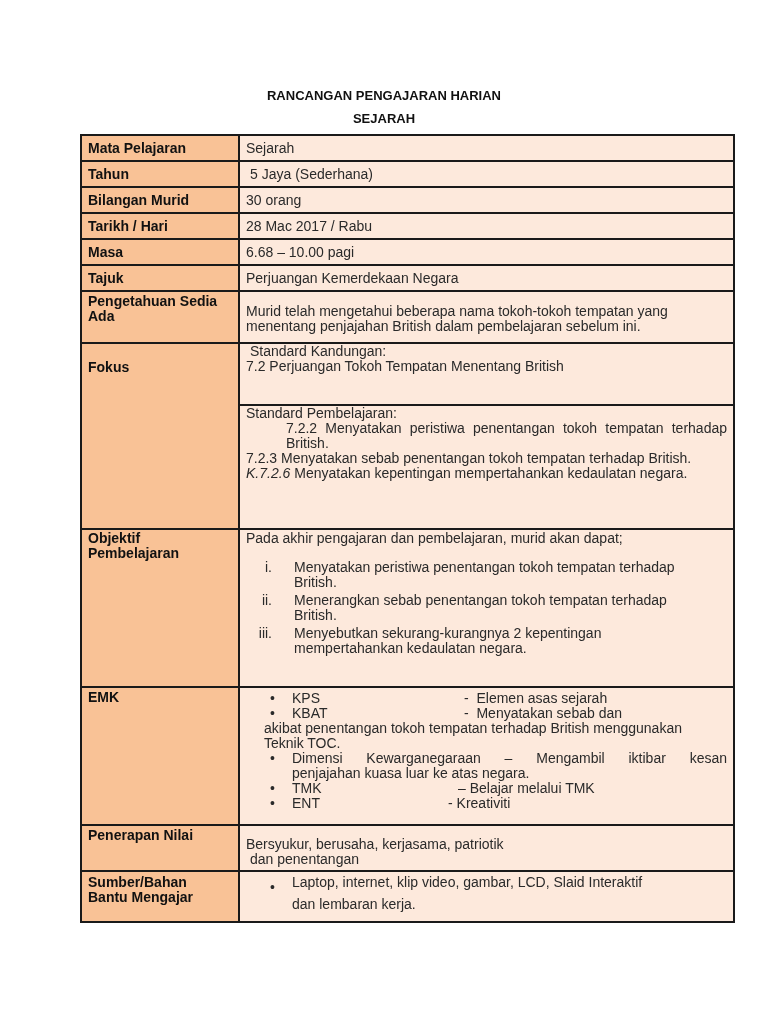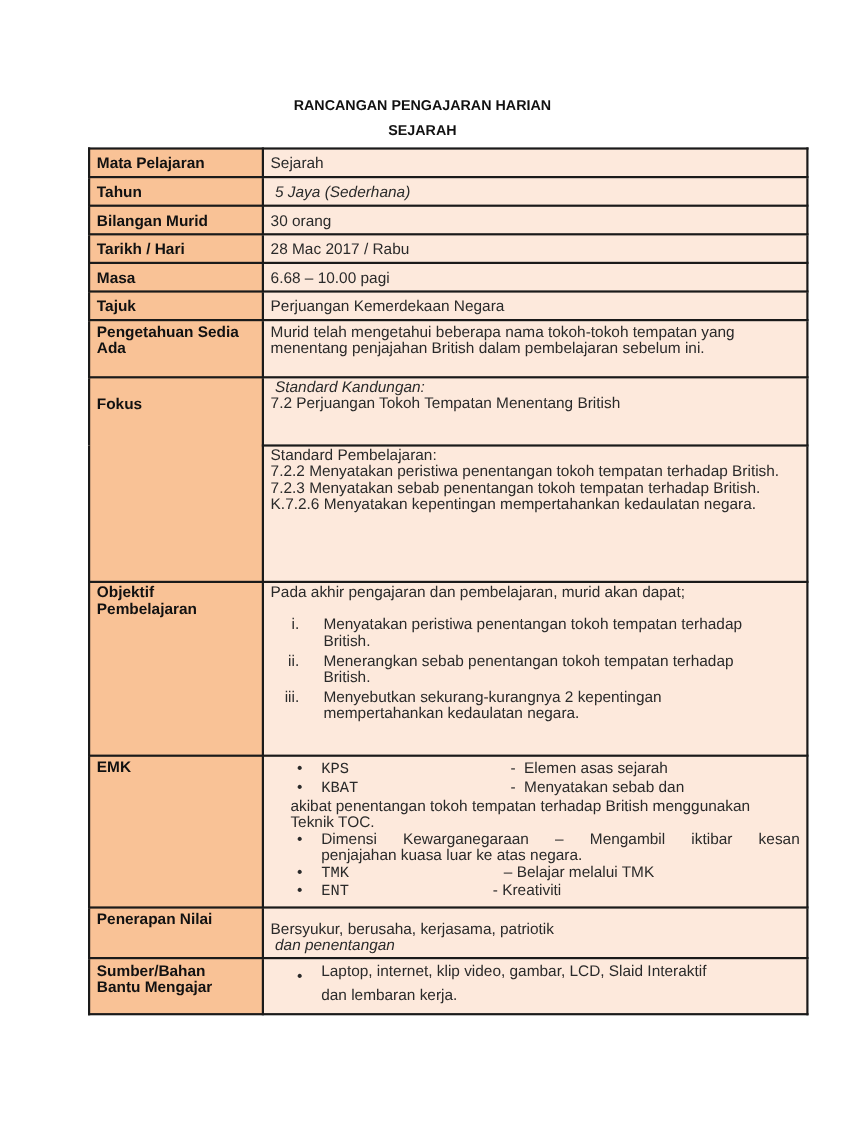--- a/index.html
+++ b/index.html
@@ -45,22 +45,22 @@
     td.lbl {
       background: #f9c296;
       font-weight: bold;
       width: 144px;
       color: #111;
     }
     td.val {
       background: #fde9dc;
       color: #2a2a2a;
     }
-    .justify { text-align: justify; }
-    .ind1 { padding-left: 4px; font-style: italic; }
+    .justify { text-align: justify; margin-left: 40px; }
+    .ind1 { padding-left: 4px; }
     ol.roman {
       list-style: none;
       margin: 14px 0 0 0;
       padding: 0;
     }
     ol.roman li {
       display: flex;
       margin-bottom: 3px;
     }
     ol.roman .num {
@@ -80,21 +80,21 @@
       position: relative;
       padding-left: 46px;
     }
     ul.bul li .dot {
       position: absolute;
       left: 24px;
       top: 0;
     }
     ul.bul li.wrap { padding-left: 0; }
     ul.bul li.wrap .first { padding-left: 46px; display: block; }
-    .tab { display: inline-block; font-family: Liberation Mono, monospace; }
+    .tab { display: inline-block; }
   </style>
 </head>
 <body>
 
 <div class="title title1">RANCANGAN PENGAJARAN HARIAN</div>
 <div class="title title2">SEJARAH</div>
 
 <table class="rph">
   <tbody>
       <tr style="height:26px">
@@ -119,21 +119,21 @@
   </tr>
   <tr style="height:26px">
     <td class="lbl">Tajuk</td>
     <td class="val">Perjuangan Kemerdekaan Negara</td>
   </tr>
   <tr style="height:52px">
     <td class="lbl" style="padding-top:2px">
       <div>Pengetahuan Sedia</div>
       <div>Ada</div>
     </td>
-    <td class="val" style="padding-top:2px;padding-right:30px">Murid telah mengetahui beberapa nama tokoh-tokoh tempatan yang menentang penjajahan British dalam pembelajaran sebelum ini.</td>
+    <td class="val" style="padding-top:12px;padding-right:30px">Murid telah mengetahui beberapa nama tokoh-tokoh tempatan yang menentang penjajahan British dalam pembelajaran sebelum ini.</td>
   </tr>
   <tr style="height:62px">
     <td class="lbl" rowspan="2" style="padding-top:16px">
       <span>Fokus</span>
     </td>
     <td class="val" style="padding-top:0px">
       <div class="ind1">Standard Kandungan:</div>
       <div>7.2 Perjuangan Tokoh Tempatan Menentang British</div>
     </td>
   </tr>
@@ -142,21 +142,21 @@
       <div>Standard Pembelajaran:</div>
       <div class="justify" style="text-align-last:left">
         <span>7.2.2</span>
         <span>Menyatakan peristiwa penentangan tokoh tempatan terhadap British.</span>
       </div>
       <div style="padding-right:4px">
         <span>7.2.3</span>
         <span>Menyatakan sebab penentangan tokoh tempatan terhadap British.</span>
       </div>
       <div style="padding-right:10px">
-        <span style="">K.7.2.6</span>
+        <span style="font-style:italic">K.7.2.6</span>
         <span>Menyatakan kepentingan mempertahankan kedaulatan negara.</span>
       </div>
     </td>
   </tr>
   <tr style="height:158px">
     <td class="lbl" style="padding-top:1px">
       <div>Objektif</div>
       <div>Pembelajaran</div>
     </td>
     <td class="val" style="padding-top:1px">

